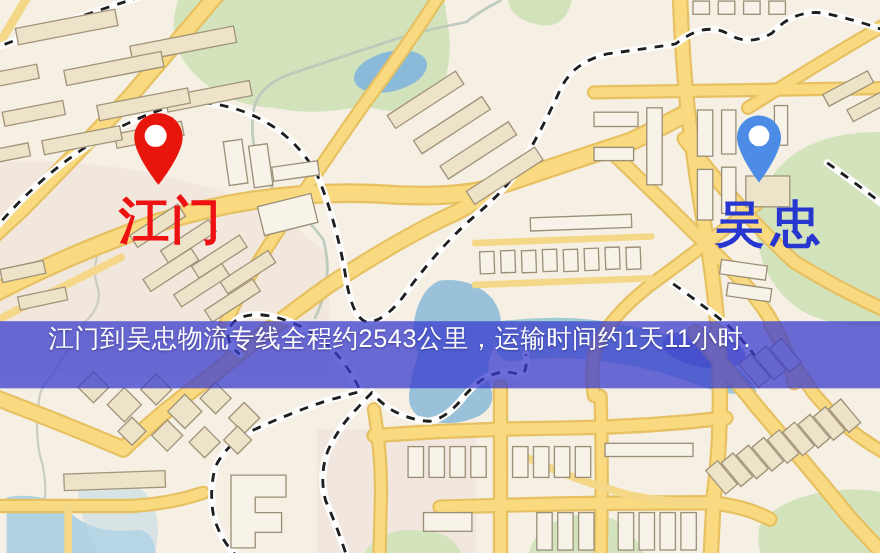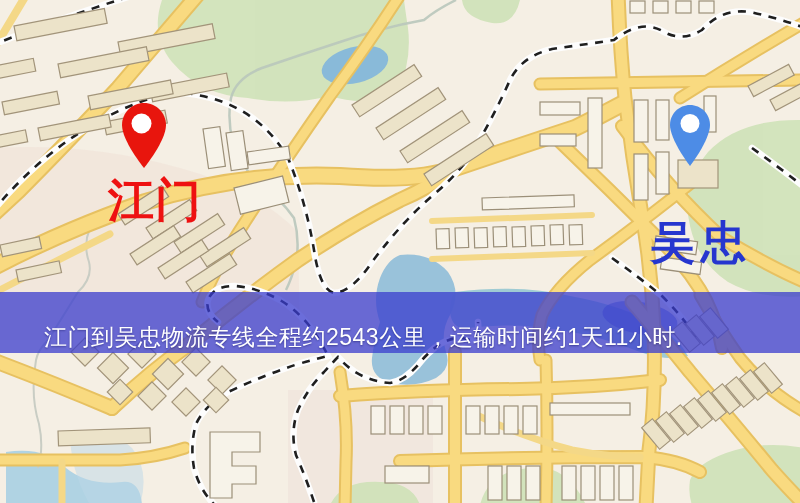--- a/index.html
+++ b/index.html
@@ -15,25 +15,25 @@
   .rm{fill:none;stroke:#f4d887;stroke-linecap:round;}
   
   .kc{fill:none;stroke:#fdfdfd;stroke-width:6.5;stroke-linecap:round;}
   .kd{fill:none;stroke:#1f1f1f;stroke-width:2.6;stroke-dasharray:8 7.5;}
   
   .bld{fill:#ece3c9;stroke:#a2947a;stroke-width:1.2;}
   .bldw{fill:#f7f3e9;stroke:#9b8f78;stroke-width:1.2;}
   .pin{position:absolute;}
   .city-label{position:absolute;font-weight:bold;white-space:nowrap;line-height:1;}
   .label-origin{left:108px;top:177px;font-size:46px;color:#ee1111;letter-spacing:1px;}
-  .label-dest{left:650px;top:181px;font-size:45px;color:#2636cf;letter-spacing:6px;margin-top:39px;}
+  .label-dest{left:650px;top:181px;font-size:45px;color:#2636cf;letter-spacing:6px;}
   .banner{
     position:absolute;left:0;top:292px;width:800px;height:61px;
     background:rgba(58,60,205,0.75);
-    display:flex;align-items:flex-end;
+    display:flex;align-items:flex-start;
     box-sizing:border-box;padding-left:44px;
   }
   .banner span{
     color:#ffffff;font-size:23px;letter-spacing:0.5px;
     text-shadow:0 1px 2px rgba(10,10,80,0.45);
   }
 </style>
 </head>
 <body>
 

